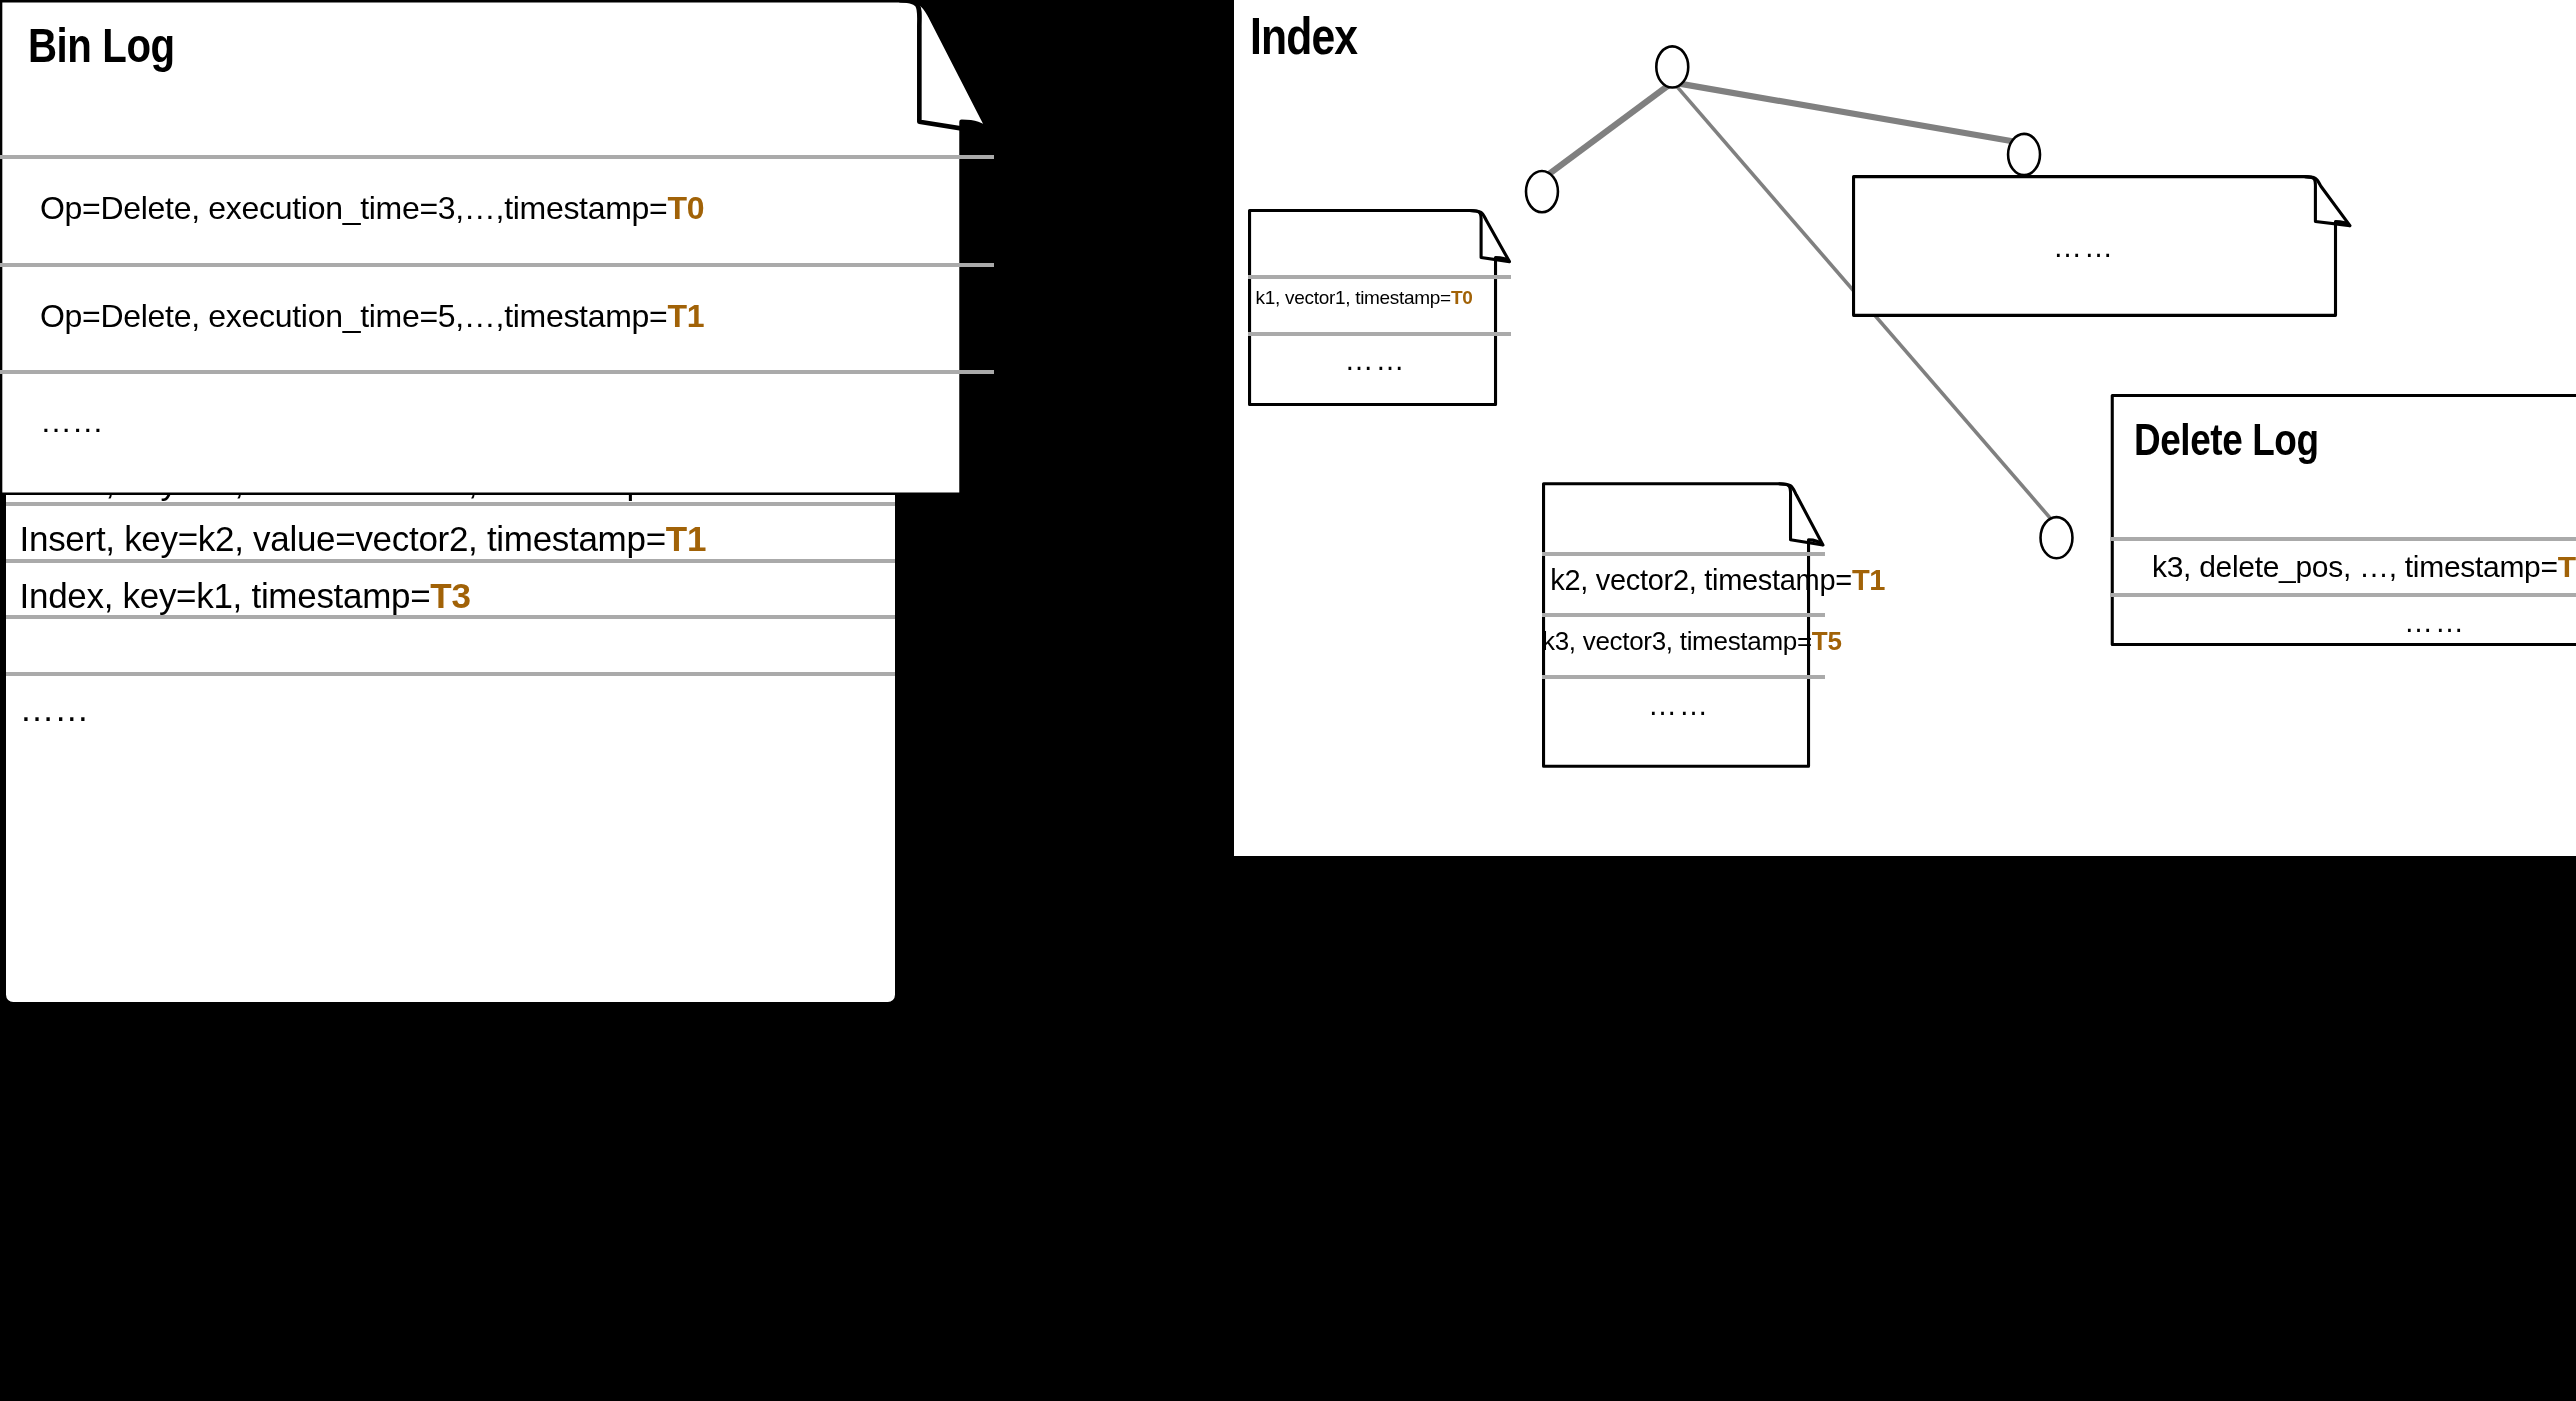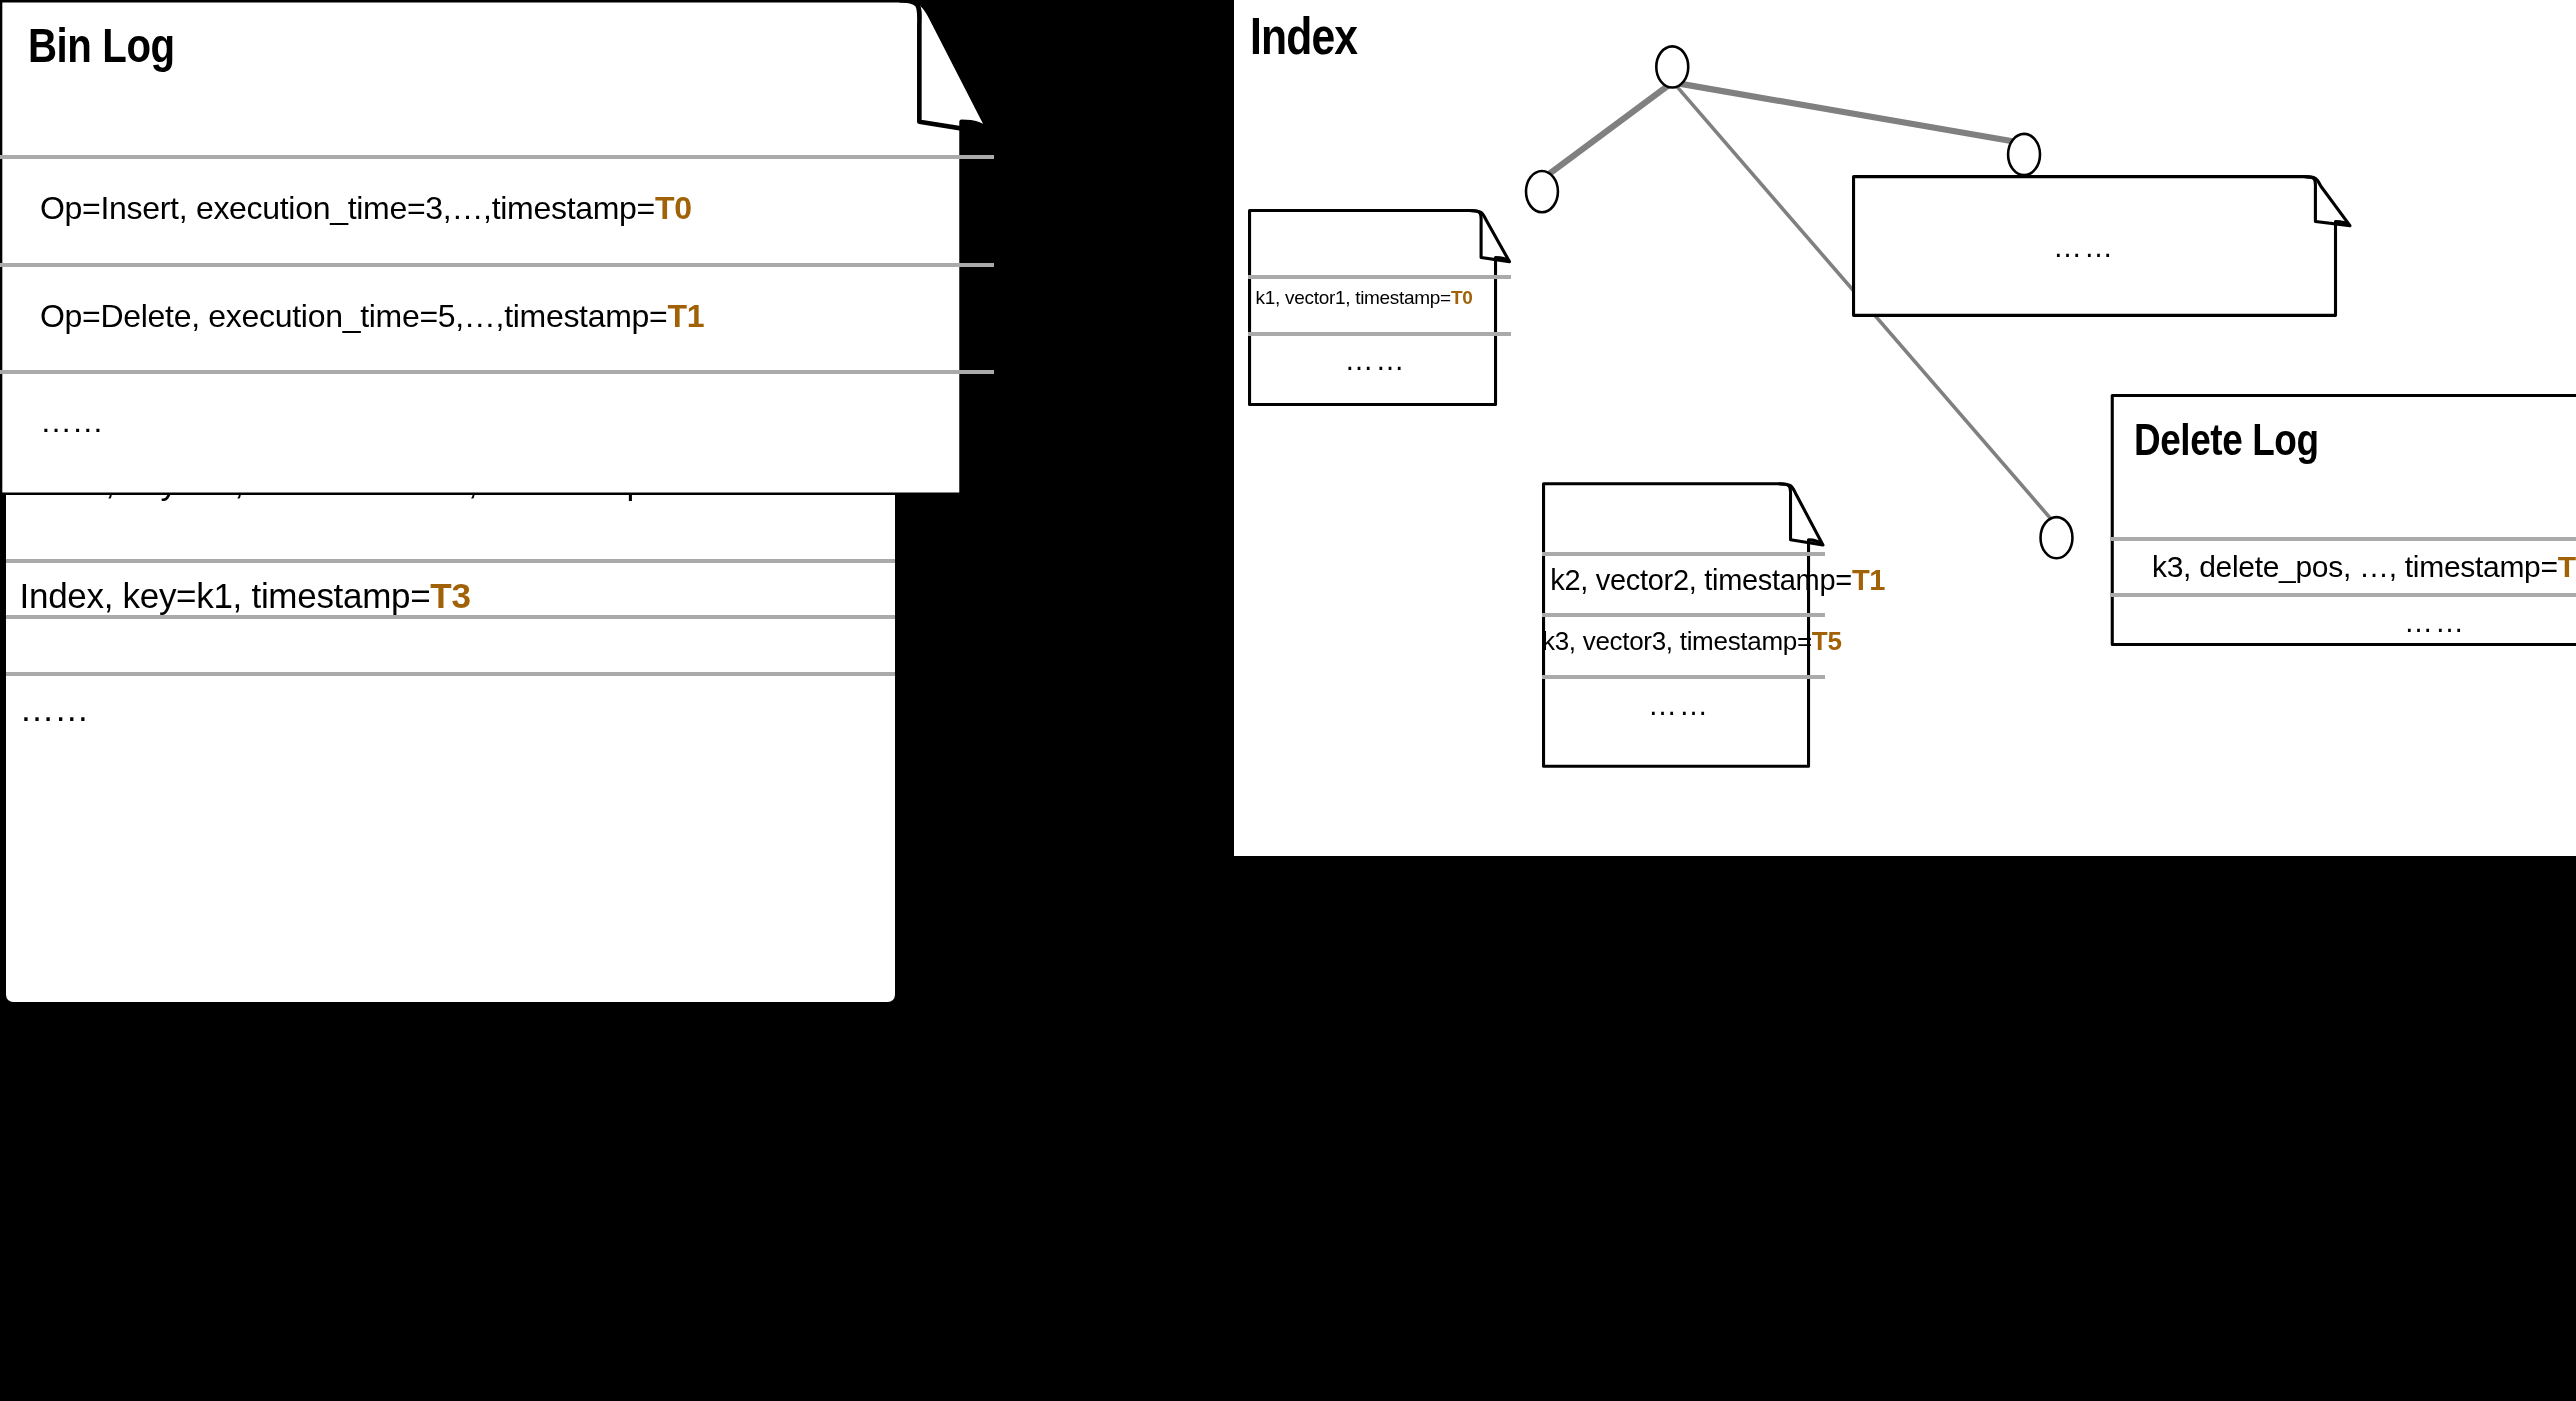--- a/index.html
+++ b/index.html
@@ -48,20 +48,24 @@
 </style>
 </head>
 <body>
 
 <div class="panel" id="wal">
   <div class="wal-title">WAL</div>
 
   <div class="wal-row" style="top:126px">
     <div class="sep"></div>
     <div class="txt"><span>Insert, key=k1, value=vector1, timestamp=</span><span class="ts">T0</span></div>
+  </div>
+  <div class="wal-row" style="top:183px">
+    <div class="sep"></div>
+    <div class="txt"><span>Insert, key=k2, value=vector2, timestamp=</span><span class="ts">T1</span></div>
   </div>
   <div class="wal-row" style="top:240px">
     <div class="sep"></div>
     <div class="txt"><span>Index, key=k1, timestamp=</span><span class="ts">T3</span></div>
   </div>
   <div class="wal-row" style="top:296px">
     <div class="sep"></div>
   </div>
   <div class="wal-row" style="top:353px">
     <div class="sep"></div>
@@ -139,21 +143,21 @@
 
 <div id="binlog">
   <svg width="992" height="495" viewBox="0 0 1925 960" style="position:absolute;left:0;top:0">
     <path d="M0,0 H1745 C1790,0 1792,8 1806,32 L1922,258 C1906,240 1890,236 1866,236 L1866,960 H0 Z" fill="#fff" stroke="#000" stroke-width="9" stroke-linejoin="round"></path>
     <path d="M1745,0 C1790,0 1784,14 1784,52 L1784,236 L1922,258" fill="none" stroke="#000" stroke-width="9" stroke-linejoin="round"></path>
   </svg>
 
   <div class="bl-title">Bin Log</div>
 
   <div class="bl-sep" style="top:155px"></div>
-  <div class="bl-txt" style="top:190px"><span>Op=Insert, execution_time=3,…,timestamp=</span><span class="ts">T0</span></div>
+  <div class="bl-txt" style="top:190px"><span>Op=Delete, execution_time=3,…,timestamp=</span><span class="ts">T0</span></div>
 
   <div class="bl-sep" style="top:263px"></div>
   <div class="bl-txt" style="top:298px"><span>Op=Delete, execution_time=5,…,timestamp=</span><span class="ts">T1</span></div>
 
   <div class="bl-sep" style="top:370px"></div>
   <div class="bl-txt dots" style="top:403px">……</div>
 </div>
 
 
 </body></html>

